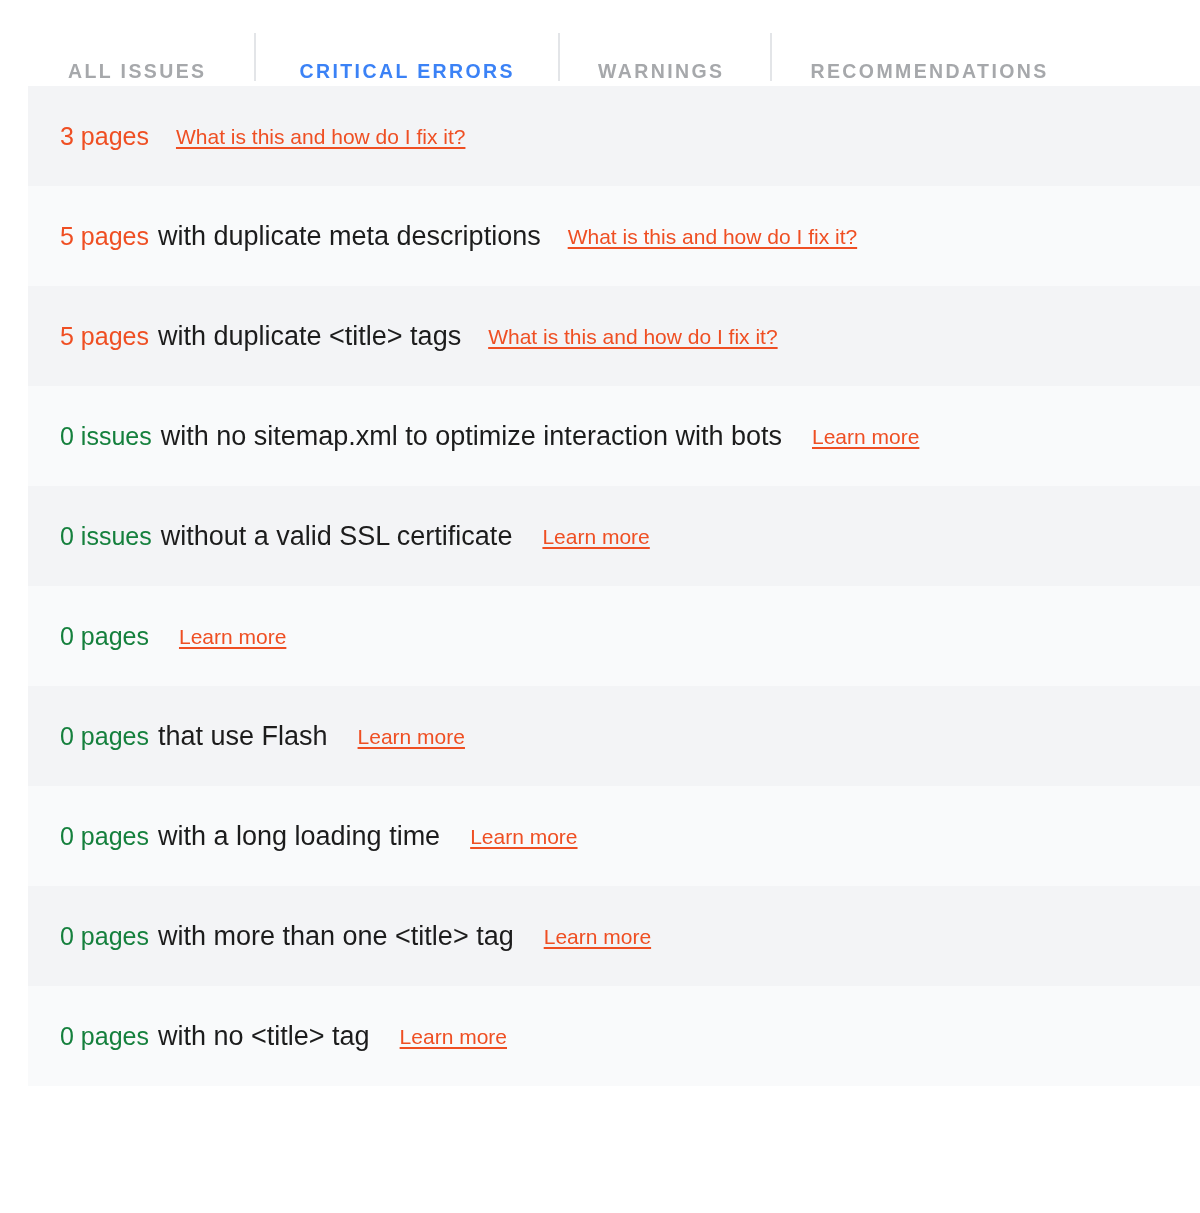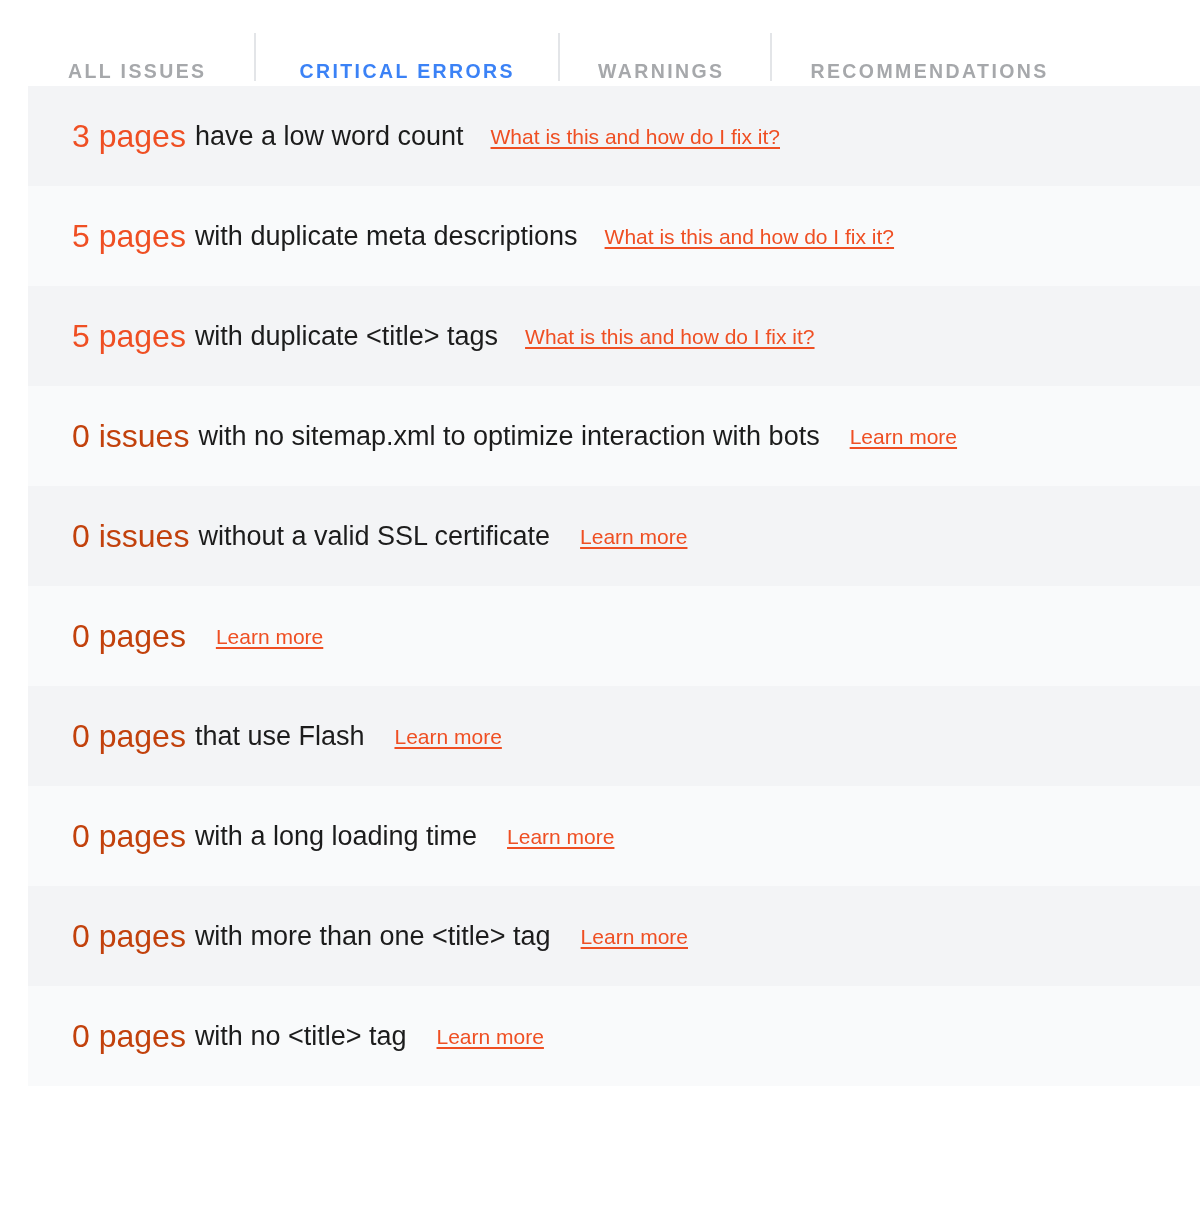--- a/index.html
+++ b/index.html
@@ -78,28 +78,27 @@
     display: flex;
     align-items: center;
     padding-left: 32px;
     white-space: nowrap;
   }
 
   .issue-row.shade-a { background: #f3f4f6; }
   .issue-row.shade-b { background: #f9fafb; }
 
   .issue-count {
-    font-size: 32px;
+    font-size: 25px;
     font-weight: 400;
     line-height: 1;
-    margin-left: 12px;
   }
 
   .issue-count.bad  { color: #ef4f23; }
-  .issue-count.good { color: #c2410c; }
+  .issue-count.good { color: #15803d; }
 
   .issue-text {
     font-size: 27px;
     font-weight: 400;
     color: #1c1c1c;
     line-height: 1;
     margin-left: 9px;
   }
 
   .issue-link {
@@ -135,21 +134,20 @@
   <div class="tab">RECOMMENDATIONS</div>
 </div>
 
 <div class="panel">
 
 
   <div class="row-gap"></div>
 
   <div class="issue-row shade-a">
     <span class="issue-count bad">3 pages</span>
-    <span class="issue-text">have a low word count</span>
     <span class="issue-link">What is this and how do I fix it?</span>
   </div>
 
   <div class="issue-row shade-b">
     <span class="issue-count bad">5 pages</span>
     <span class="issue-text">with duplicate meta descriptions</span>
     <span class="issue-link">What is this and how do I fix it?</span>
   </div>
 
   <div class="issue-row shade-a">

